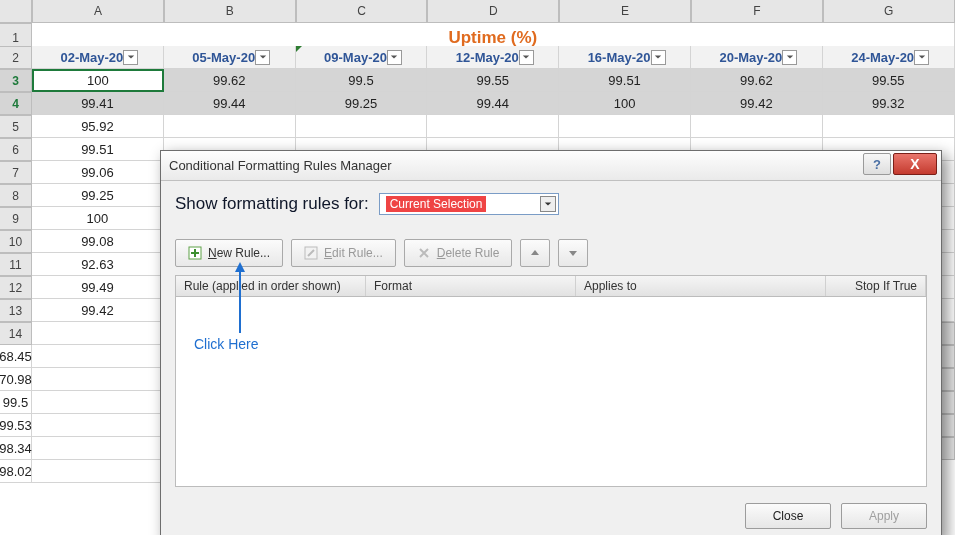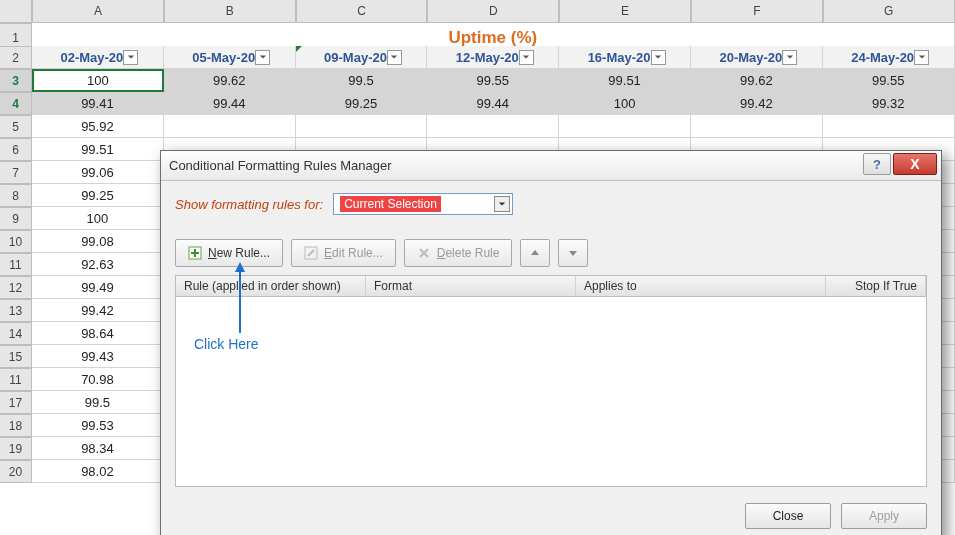--- a/index.html
+++ b/index.html
@@ -108,21 +108,21 @@
 .dlg-btn-close {
   width: 44px; height: 22px;
   background: linear-gradient(#e9756b,#c43b2f);
   border: 1px solid #7a1f18;
   border-radius: 2px;
   display:flex;align-items:center;justify-content:center;
   color:#fff; font-size: 14px; font-weight: bold;
 }
 .dlg-body { padding: 12px 14px; }
 .dlg-row { display:flex; align-items:center; gap:10px; margin-bottom:10px; }
-.dlg-label { font-size: 13px; color:#c2410c;font-style:italic; }
+.dlg-label { font-size: 17px; color:#0f172a; }
 .dlg-select {
   width: 180px; height: 22px;
   border: 1px solid #7a9cc6;
   background: #fff;
   display:flex; align-items:center; justify-content:space-between;
   padding: 0 2px 0 6px;
   font-size: 12px;
 }
 .dlg-select .sel-text { background:#ef4444; color:#fff; padding:1px 4px; }
 .dlg-select .dd-btn {
@@ -364,30 +364,29 @@
   <div class="row-header">13</div>
   <div class="cell">99.42</div>
   <div class="cell"></div>
     <div class="cell"></div>
     <div class="cell"></div>
     <div class="cell"></div>
     <div class="cell"></div>
     <div class="cell"></div>
 
   <div class="row-header">14</div>
-  <div class="cell">98.64</div>
   <div class="cell"></div>
     <div class="cell"></div>
     <div class="cell"></div>
     <div class="cell"></div>
     <div class="cell"></div>
     <div class="cell"></div>
 
   <div class="row-header">15</div>
-  <div class="cell">99.43</div>
+  <div class="cell">68.45</div>
   <div class="cell"></div>
     <div class="cell"></div>
     <div class="cell"></div>
     <div class="cell"></div>
     <div class="cell"></div>
     <div class="cell"></div>
 
   <div class="row-header">11</div>
   <div class="cell">70.98</div>
   <div class="cell"></div>

